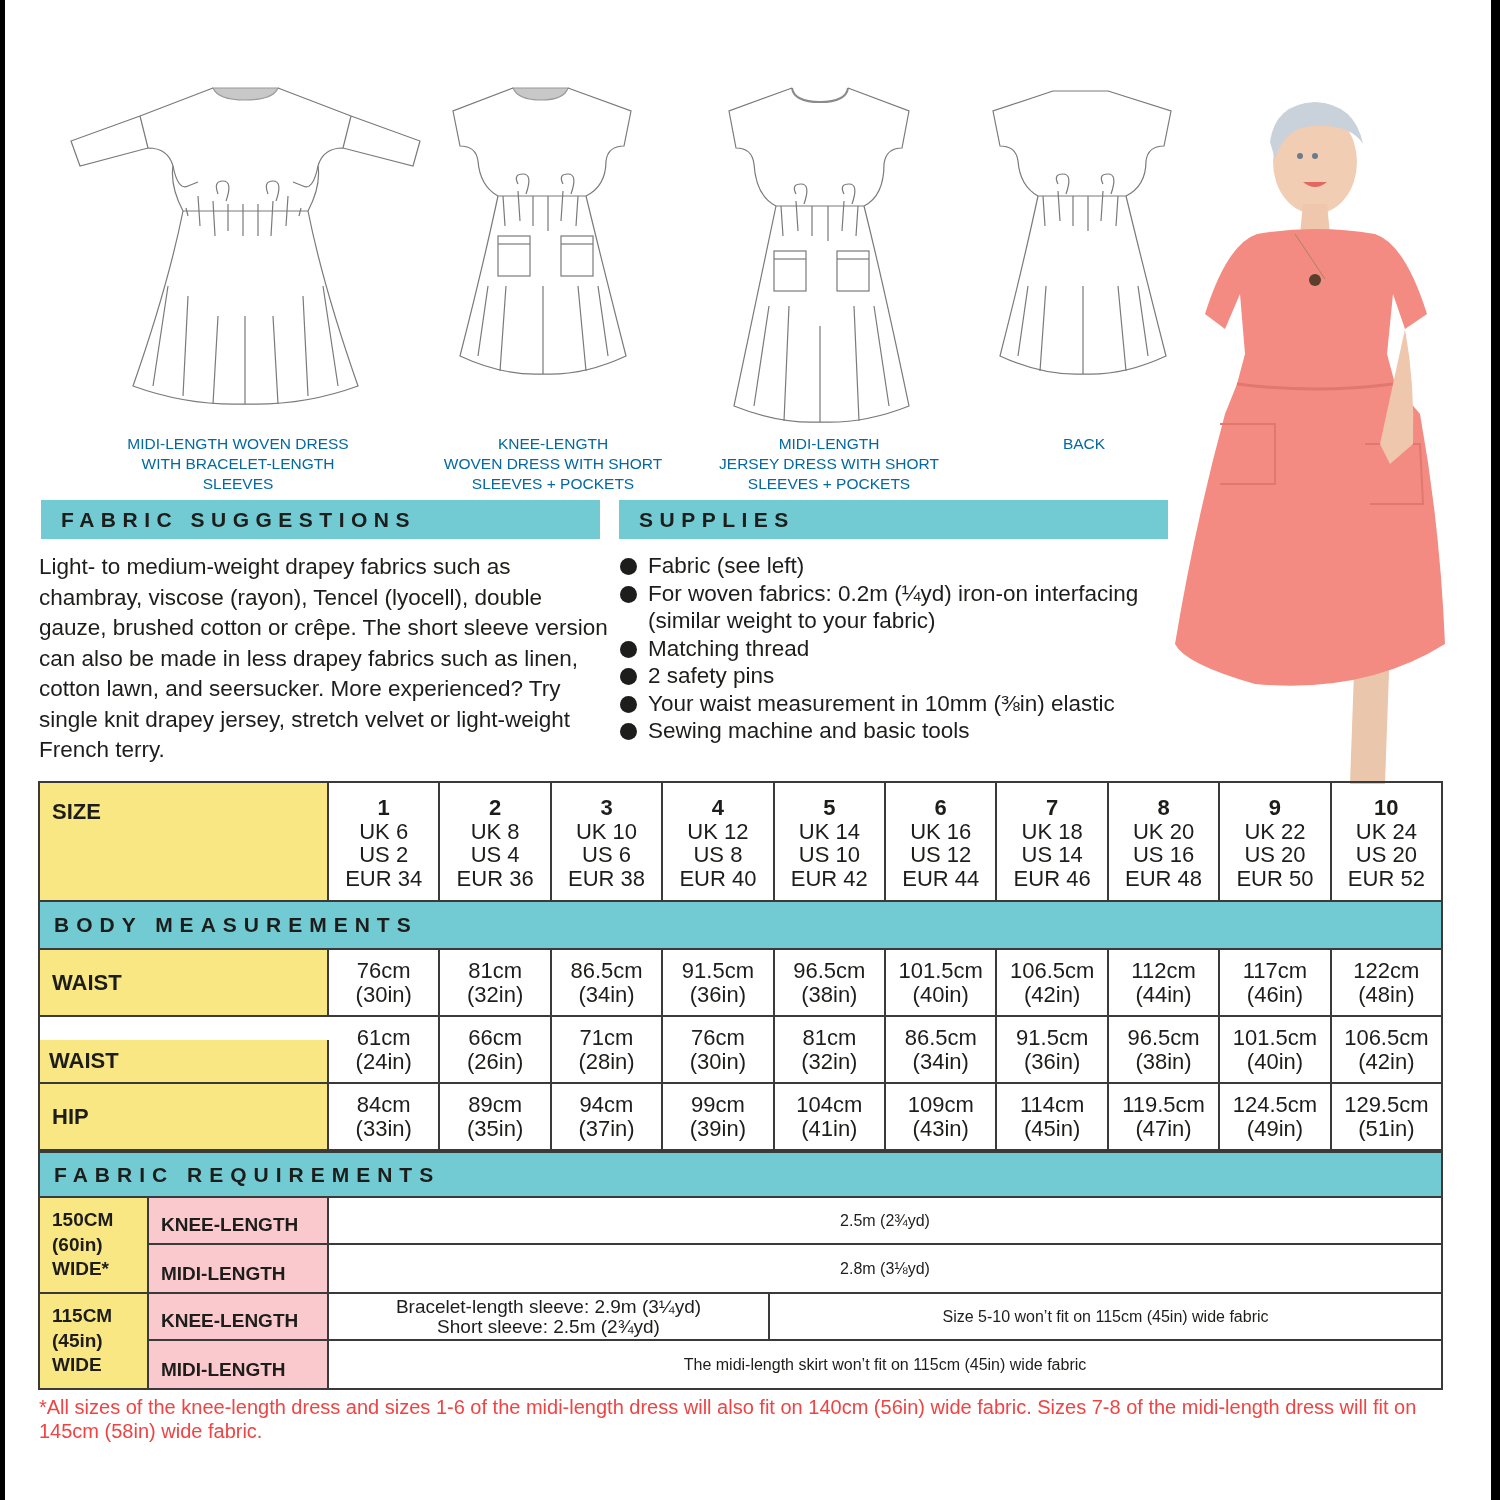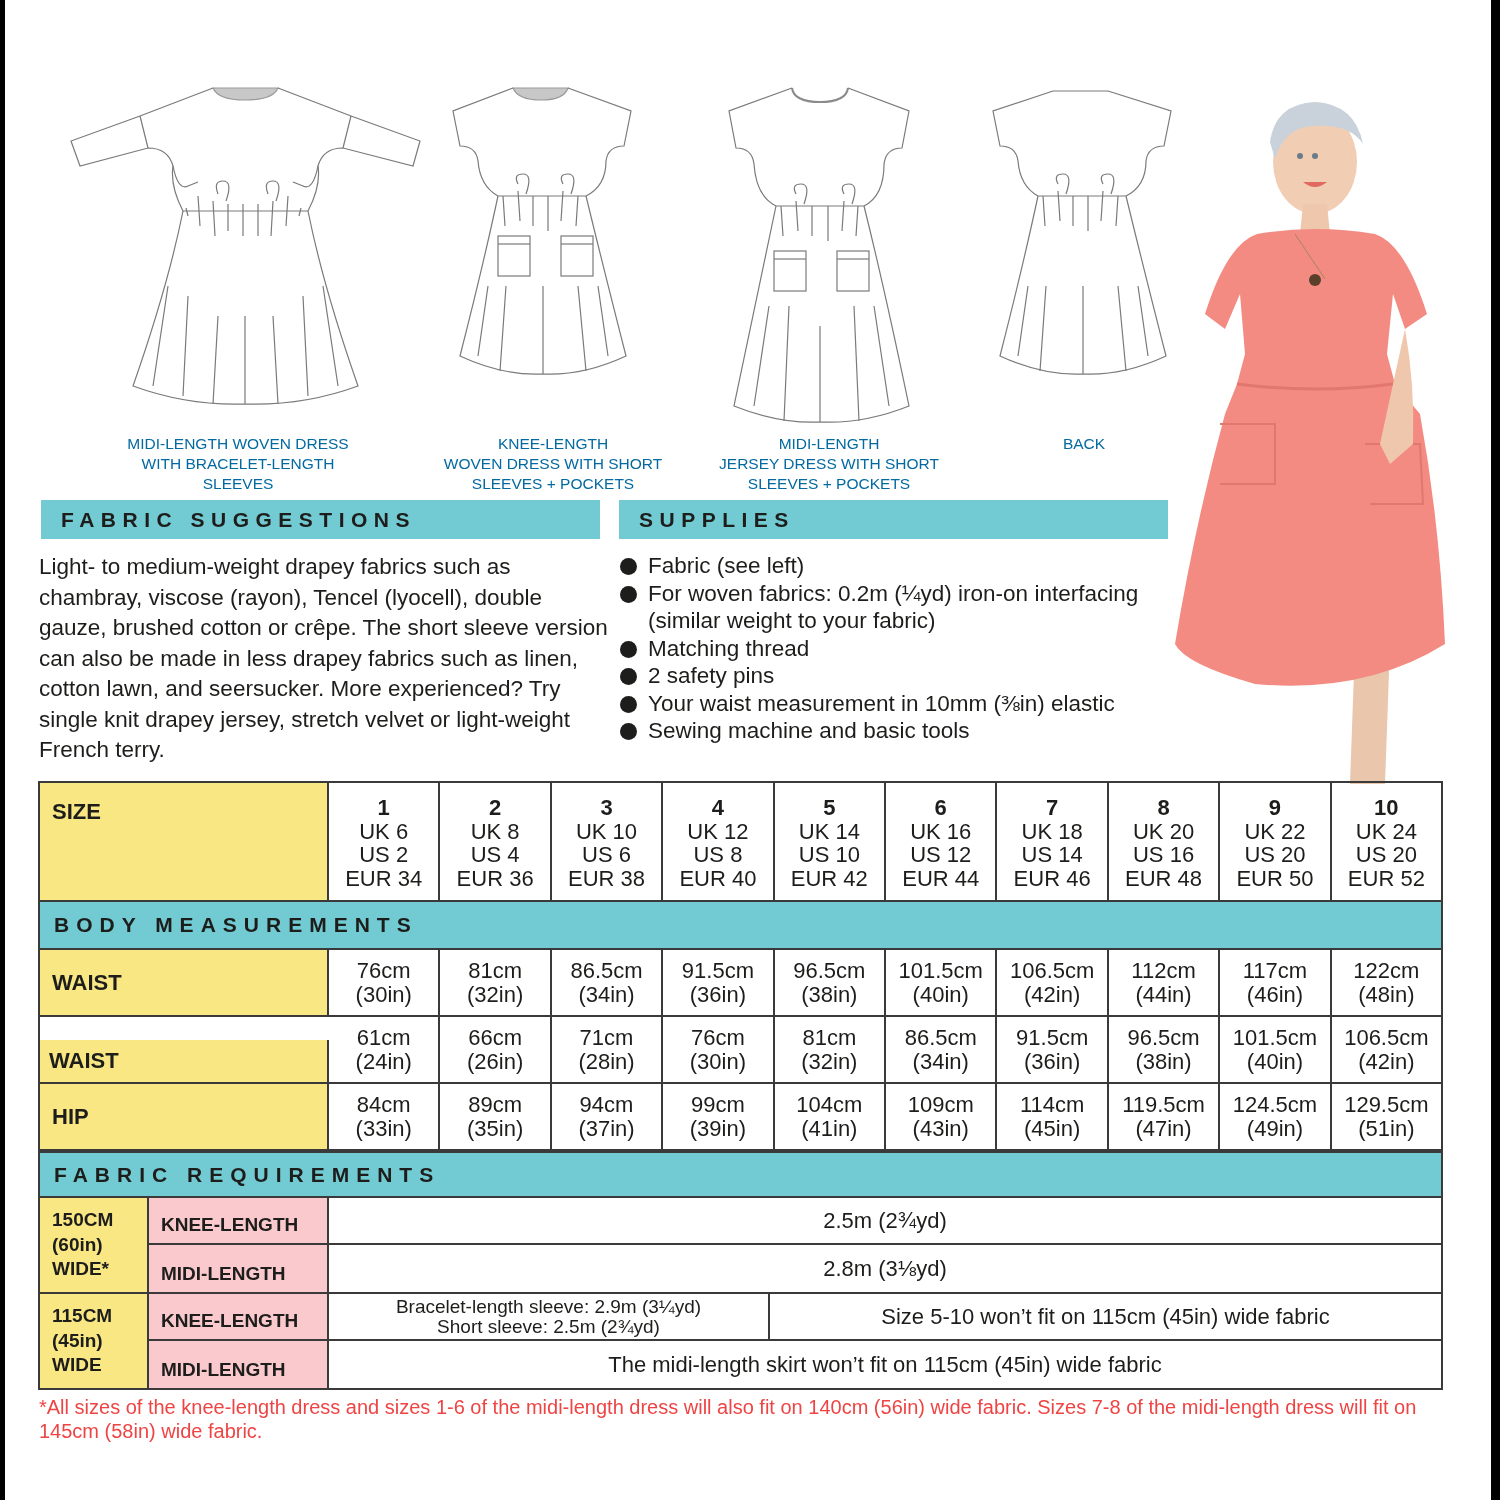--- a/index.html
+++ b/index.html
@@ -43,21 +43,21 @@
     .teal-row .bar-title { font-size: 21px; letter-spacing: 7px; }
 
     
     .fr-group { display: flex; border-bottom: 2px solid #3a3a3a; }
     .fr-group:last-child { border-bottom: none; }
     .fr-width { width: 109px; background: #f9e784; border-right: 2px solid #3a3a3a; font-weight: 700; font-size: 19px; line-height: 24.5px; padding-left: 12px; display: flex; flex-direction: column; justify-content: center; }
     .fr-rows { flex: 1; display: flex; flex-direction: column; }
     .fr-row { display: flex; height: 47px; border-bottom: 2px solid #3a3a3a; }
     .fr-row:last-child { border-bottom: none; }
     .fr-len { width: 180px; background: #f9c9cd; border-right: 2px solid #3a3a3a; font-weight: 700; font-size: 19px; padding-left: 12px; display: flex; align-items: flex-end; padding-bottom: 7px; }
-    .fr-val { flex: 1; text-align: center; font-size: 22px; display: flex; align-items: center; justify-content: center; border-right: 2px solid #3a3a3a; }
+    .fr-val { flex: 1; text-align: center; font-size: 16px; display: flex; align-items: center; justify-content: center; border-right: 2px solid #3a3a3a; }
     .fr-val:last-child { border-right: none; }
     .fr-val.split-left { flex: 0 0 441px; font-size: 19px; line-height: 20px; flex-direction: column; }
     .fr-val.split-right { flex: 1; }
 
     .footnote { position: absolute; left: 39px; top: 1395px; width: 1420px; font-size: 20px; line-height: 24px; color: #ef4444; }
   </style>
 </head>
 <body>
 
 <div class="edge-left"></div>

